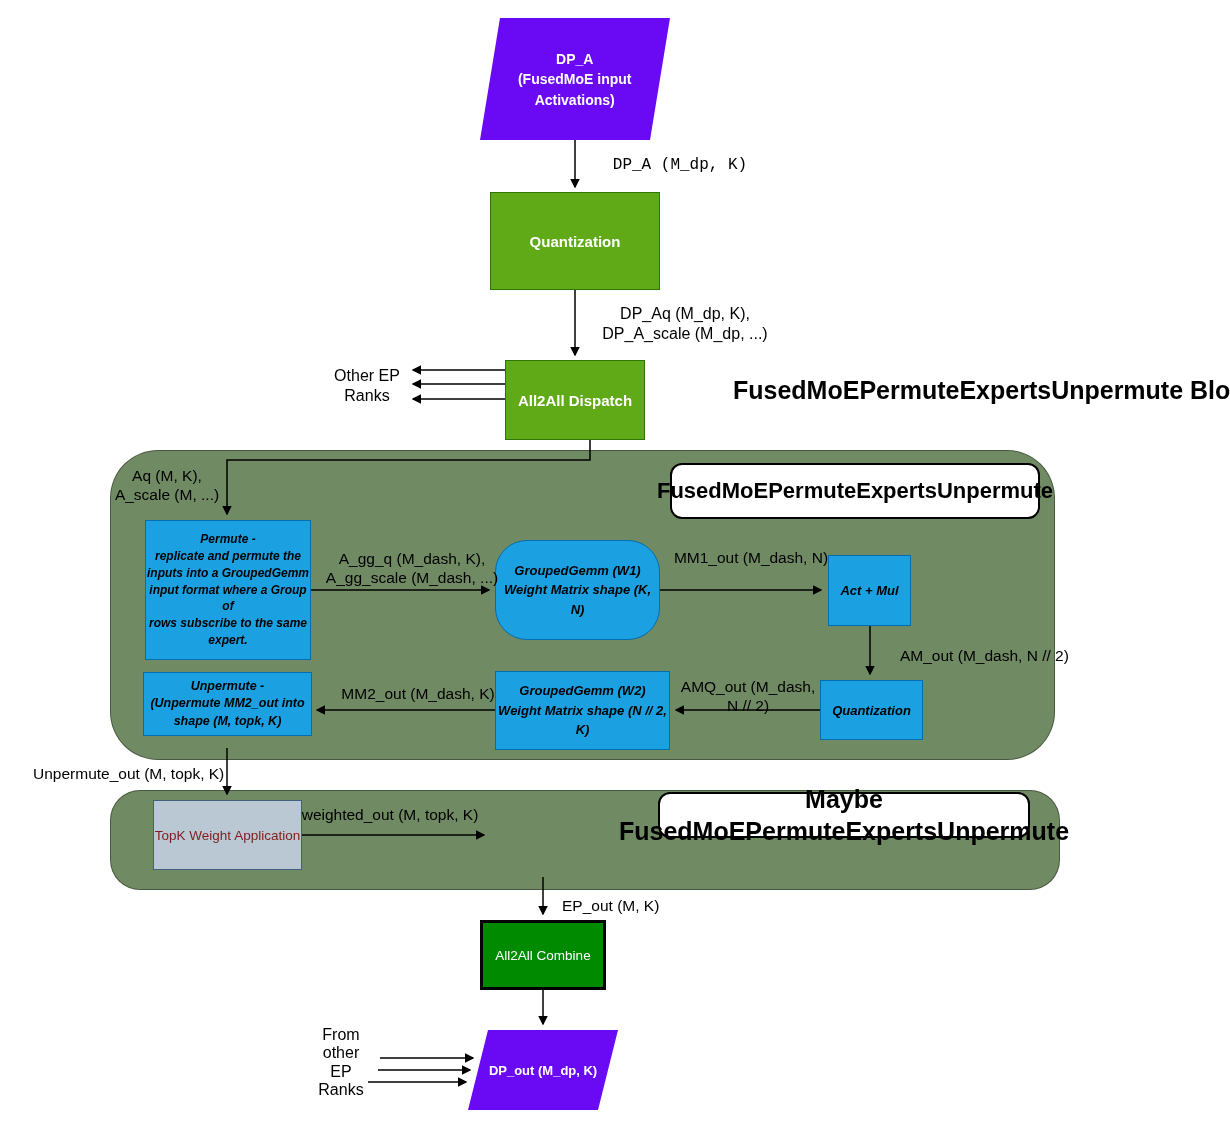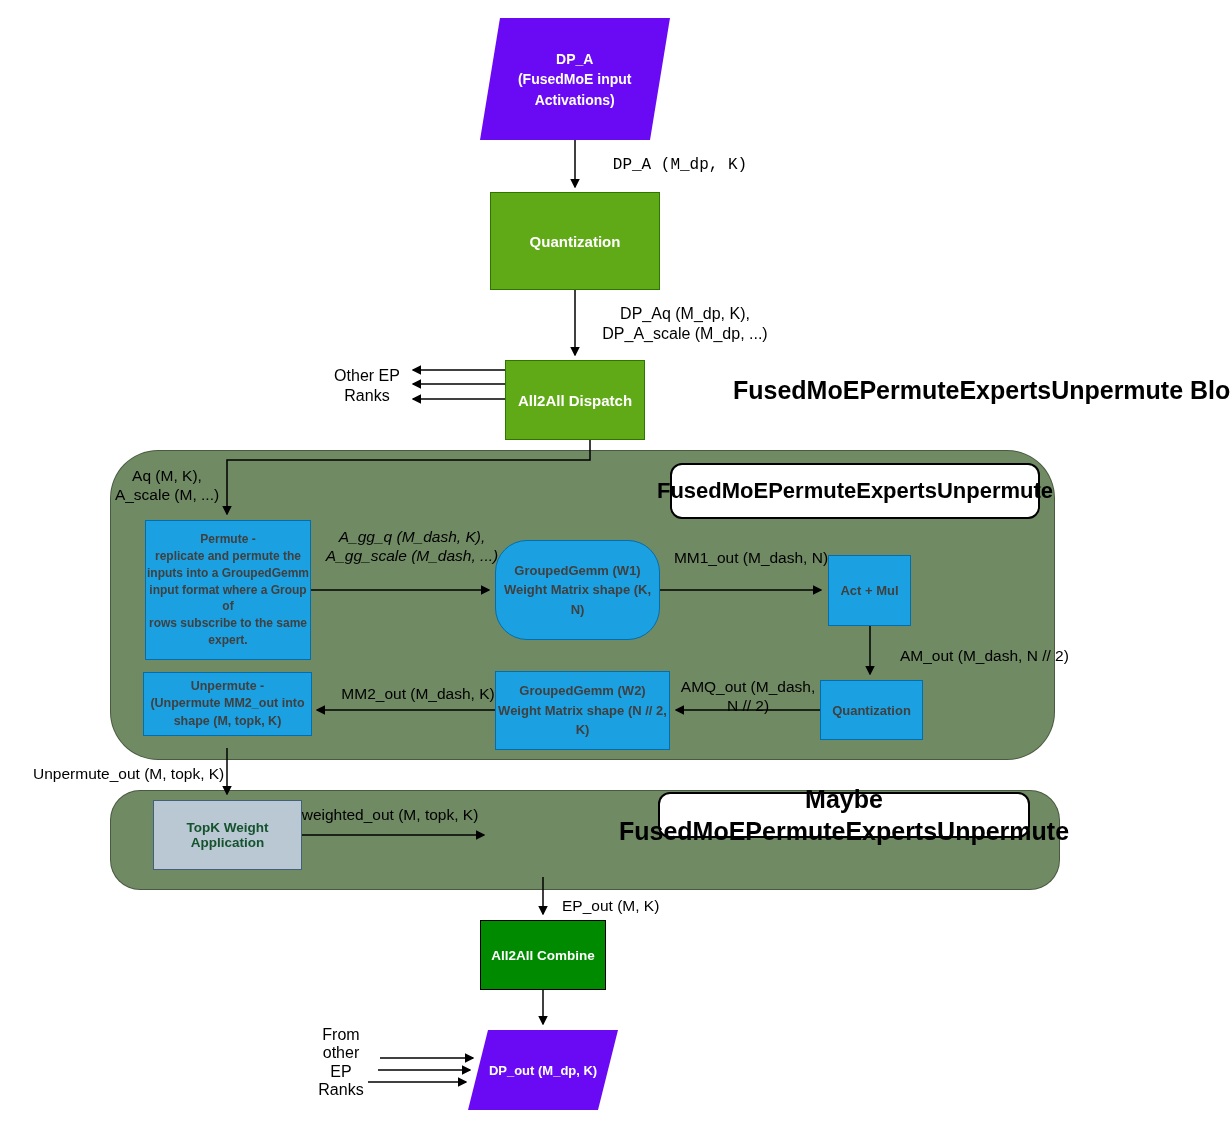--- a/index.html
+++ b/index.html
@@ -27,24 +27,24 @@
     text-align: center;
     white-space: pre-line;
     z-index: 2;
   }
   .container-block {
     position: absolute;
     background: #708a63;
     border: 1px solid rgba(0,0,0,0.35);
     z-index: 1;
   }
-  .blue   { background: #1ba1e2; border: 1px solid #006eaf; color: #404040; font-weight: bold; }
+  .blue   { background: #1ba1e2; border: 1px solid #006eaf; color: #000000; font-weight: bold; font-style: italic; }
   .green  { background: #60a917; border: 1px solid #2d7600; color: #ffffff; font-weight: bold; }
-  .dgreen { background: #008a00; border: 1px solid #000000; color: #ffffff; font-weight: bold; }
-  .gray   { background: #bac8d3; border: 1px solid #43607a; color: #14532d; font-weight: bold; }
+  .dgreen { background: #008a00; border: 3px solid #000000; color: #ffffff; font-weight: normal; }
+  .gray   { background: #bac8d3; border: 1px solid #43607a; color: #7f1d1d; font-weight: normal; }
   .purple { background: #6a0af5; color: #ffffff; font-weight: bold; border: none; }
   .white-label {
     position: absolute;
     background: #ffffff;
     border: 2px solid #000000;
     border-radius: 12px;
     display: flex;
     align-items: center;
     justify-content: center;
     text-align: center;
@@ -159,21 +159,21 @@
 
   <div class="edge-label" style="left:585px; top:304px; width:200px; font-size:16px;">DP_Aq (M_dp, K),
 DP_A_scale (M_dp, ...)</div>
 
   <div class="edge-label" style="left:322px; top:366px; width:90px; font-size:16px;">Other EP
 Ranks</div>
 
   <div class="edge-label" style="left:97px; top:466px; width:140px;">Aq (M, K),
 A_scale (M, ...)</div>
 
-  <div class="edge-label" style="left:312px; top:527px; width:200px;font-style:italic;">A_gg_q (M_dash, K),
+  <div class="edge-label" style="left:312px; top:549px; width:200px;">A_gg_q (M_dash, K),
 A_gg_scale (M_dash, ...)</div>
 
   <div class="edge-label" style="left:661px; top:548px; width:180px;">MM1_out (M_dash, N)</div>
 
   <div class="edge-label left-align" style="left:900px; top:646px; width:180px;">AM_out (M_dash, N // 2)</div>
 
   <div class="edge-label" style="left:663px; top:677px; width:170px;">AMQ_out (M_dash,
 N // 2)</div>
 
   <div class="edge-label" style="left:328px; top:684px; width:180px;">MM2_out (M_dash, K)</div>

